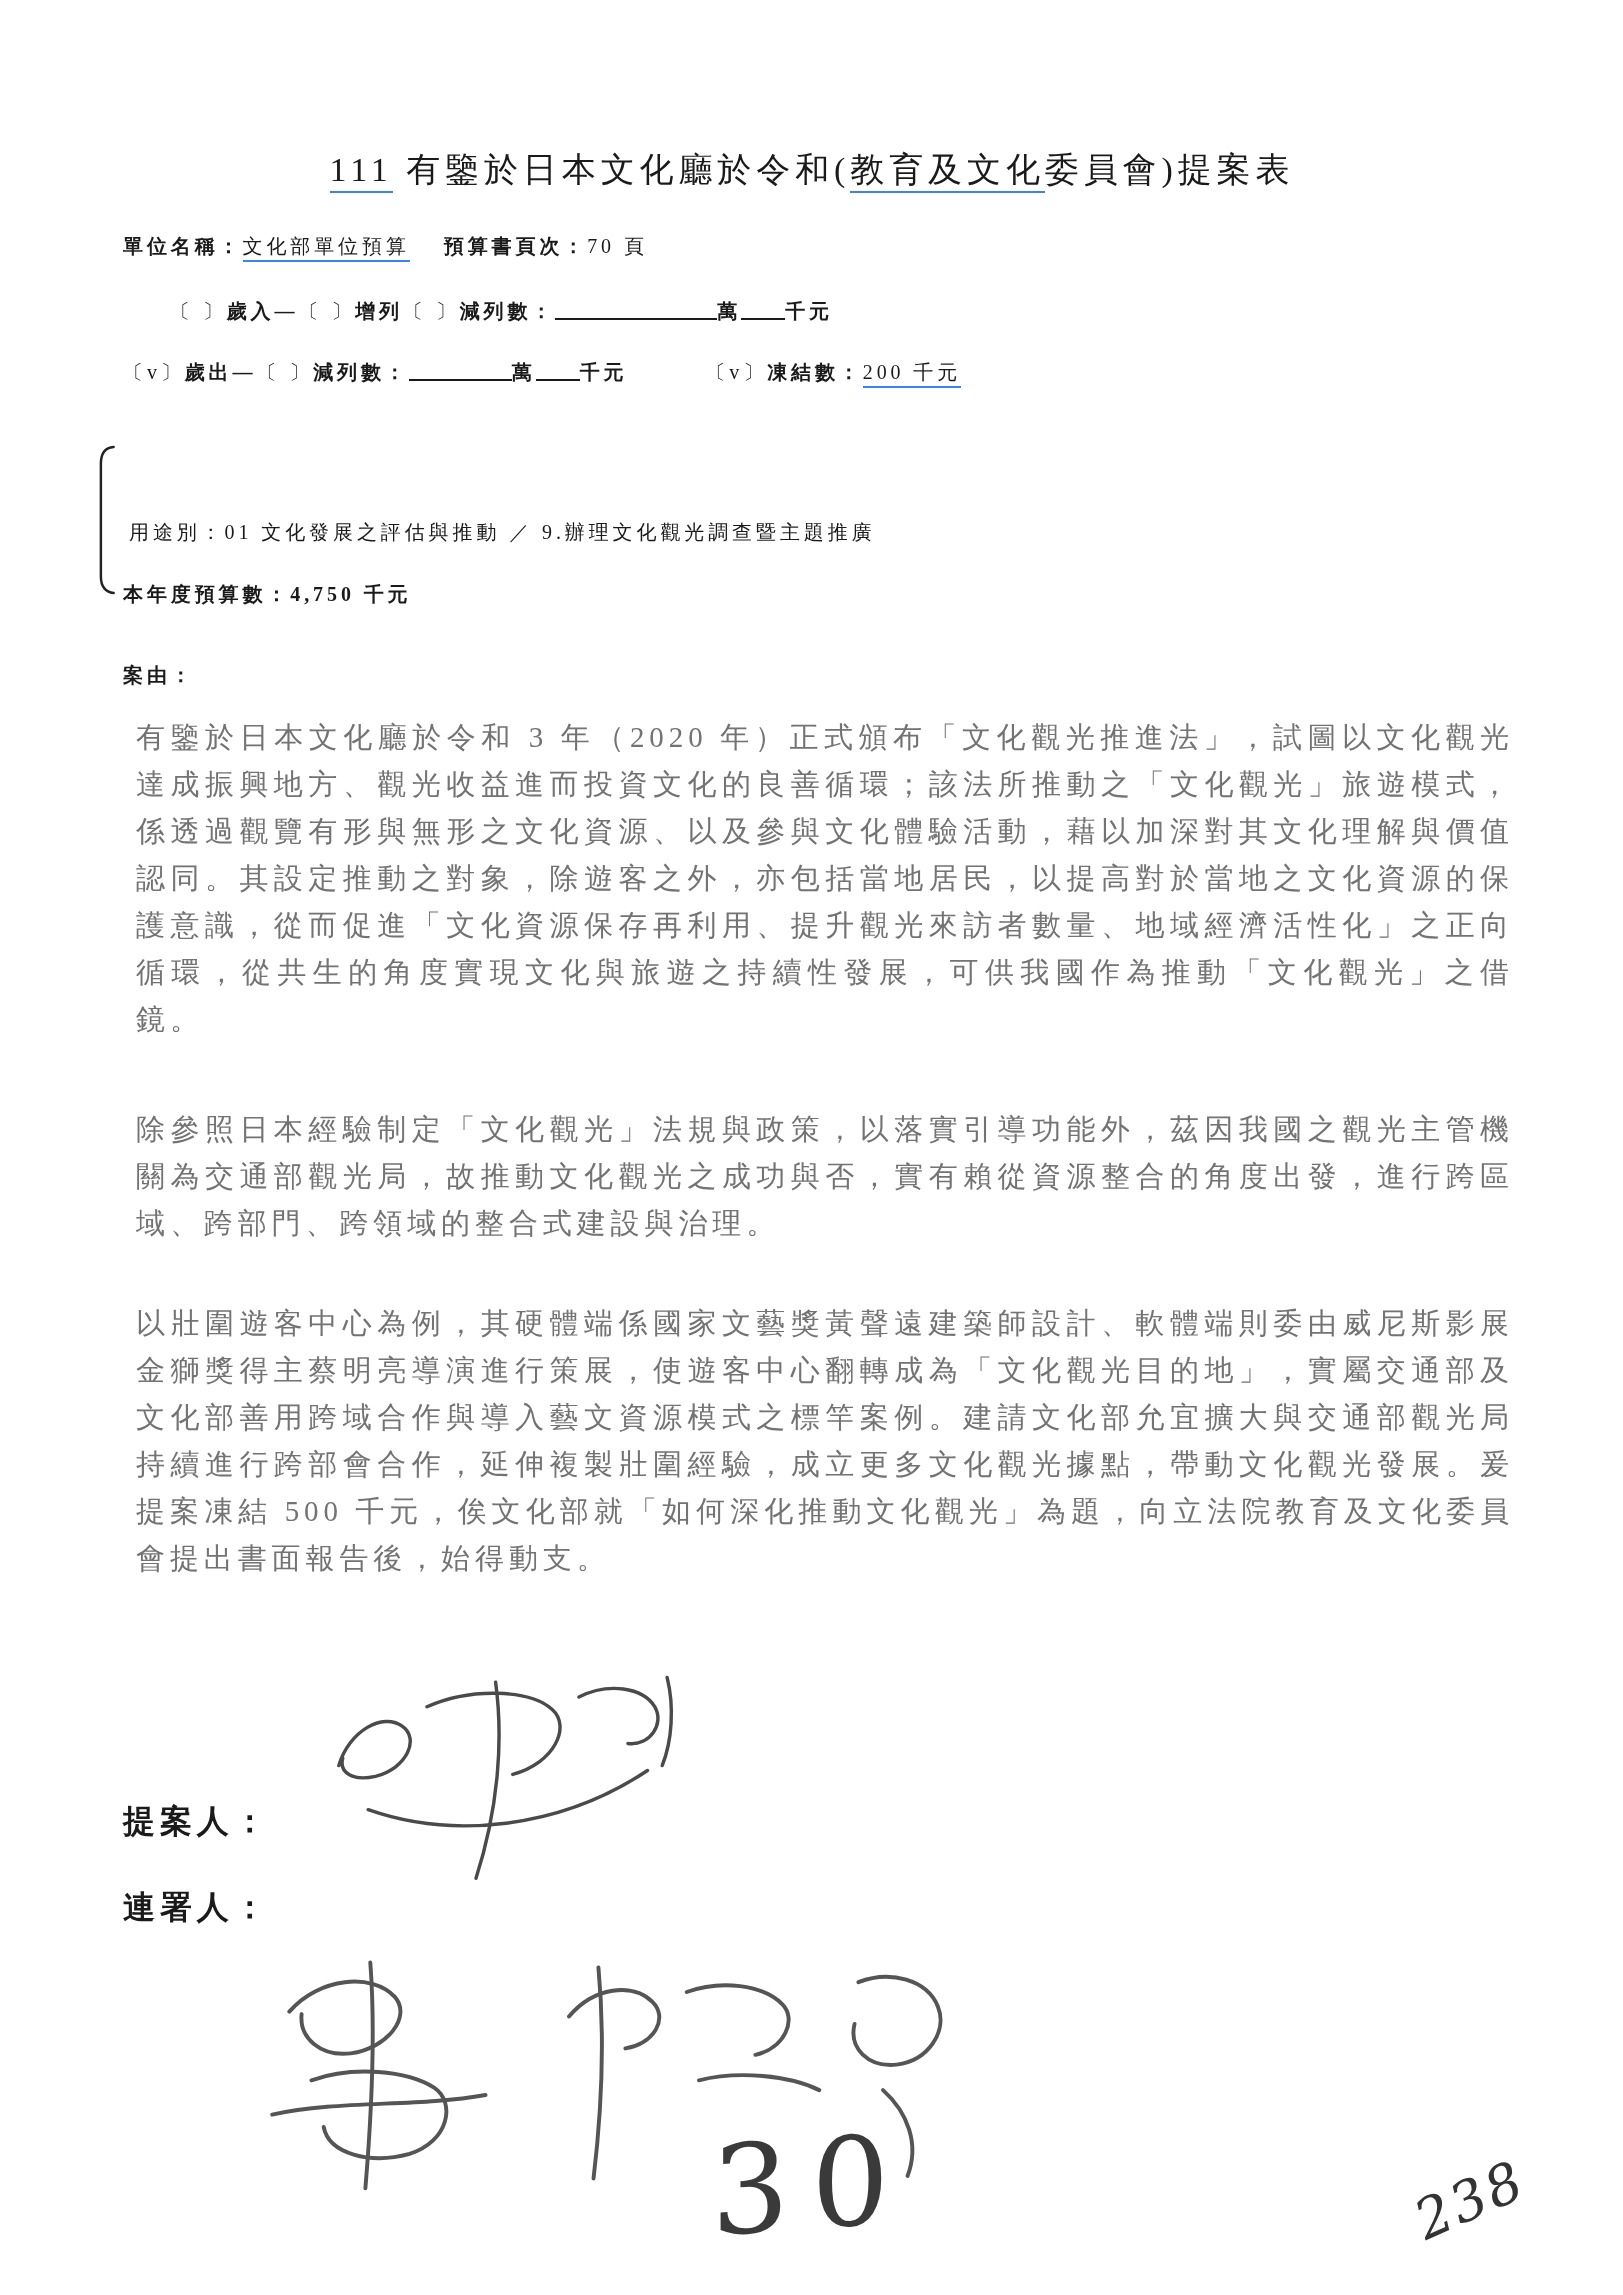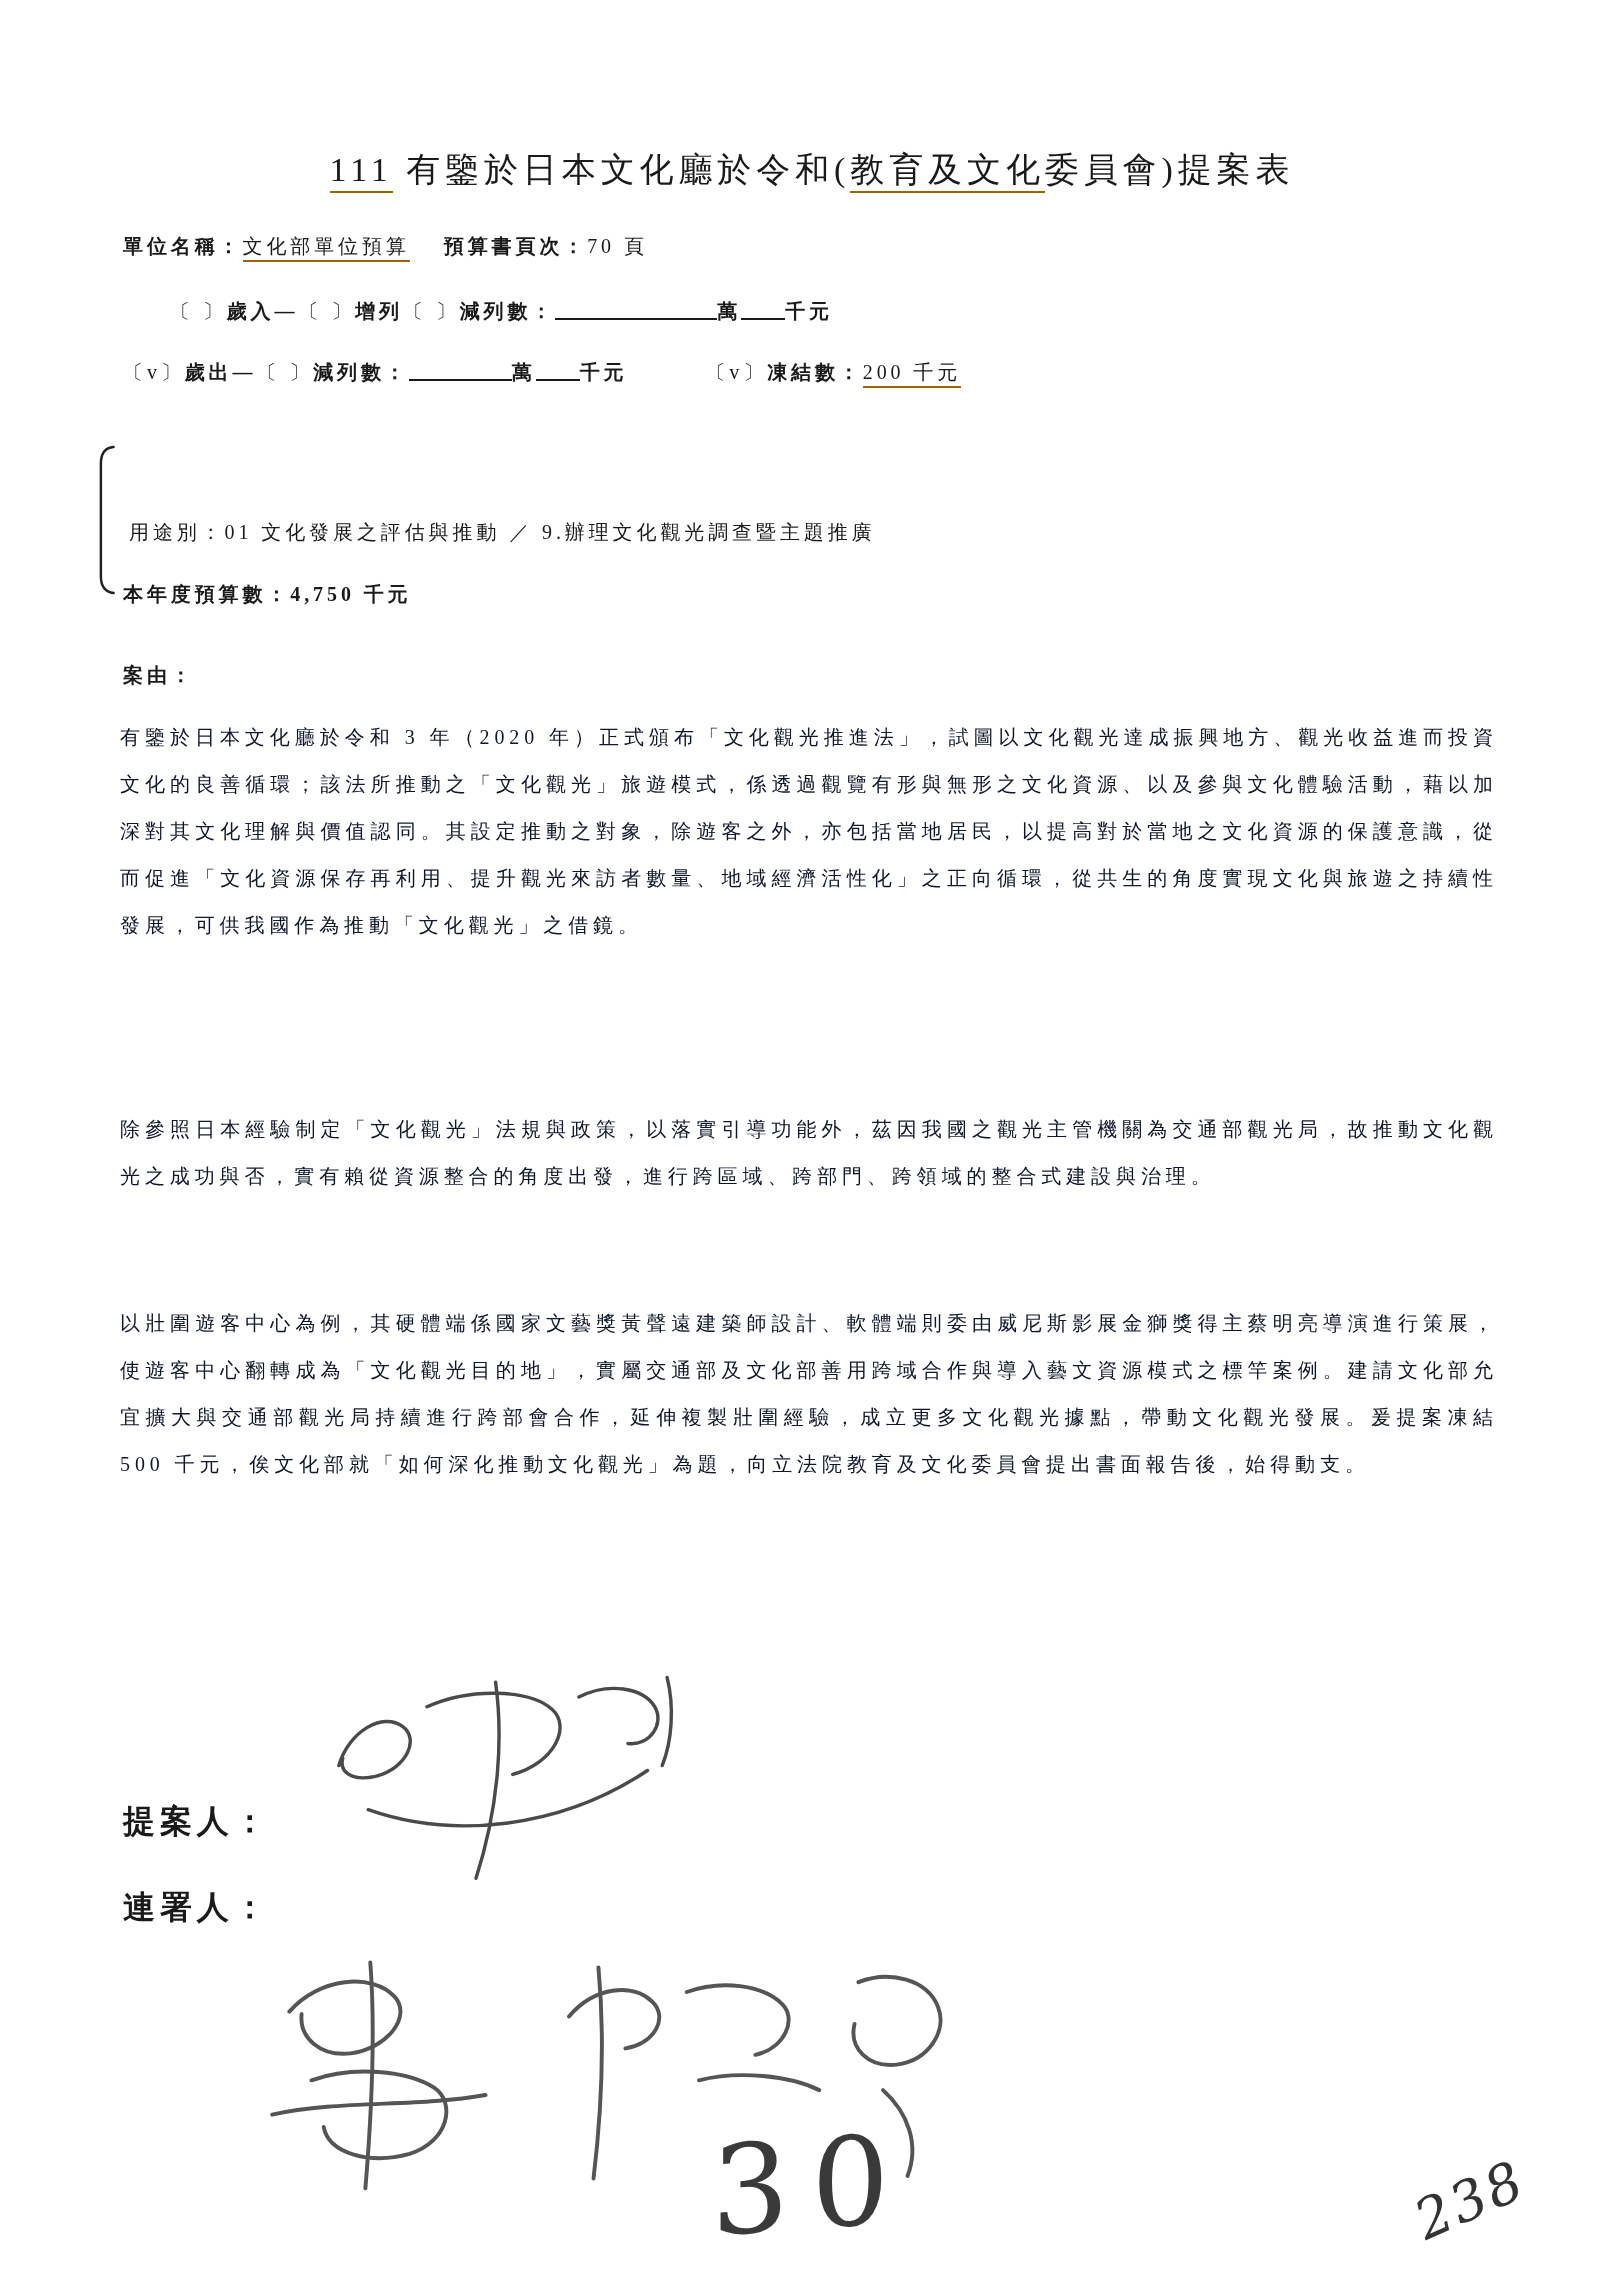--- a/index.html
+++ b/index.html
@@ -14,36 +14,36 @@
     margin:0 auto;
   }
   .abs { position:absolute; white-space:nowrap; }
   .title {
     position:absolute; top:147px; left:0; width:100%;
     text-align:center; font-size:34px; letter-spacing:4.9px;
     white-space:nowrap;
   }
   .line { font-size:20px; letter-spacing:3.9px; }
   .b { font-weight:bold; }
-  .u { border-bottom:2px solid #a16207; padding-bottom:2.5px; }
+  .u { border-bottom:2px solid #3b82f6; padding-bottom:2.5px; }
   .blank {
     display:inline-block;
     border-bottom:2px solid #1a1a1a;
     height:7.8px;
     transform:translateY(2px);
   }
   .w330 { width:162px; }
   .w210 { width:103px; }
   .w90  { width:44px; }
   .gap-m { margin-left:34px; }
   .gap-l { margin-left:78px; }
   .para {
-    position:absolute; left:120px; width:1378px;
-    font-size:20px; line-height:47px; letter-spacing:4.9px;
-    text-align:justify; color:#0f172a;
+    position:absolute; left:136px; width:1378px;
+    font-size:29px; line-height:47px; letter-spacing:4.9px;
+    text-align:justify; color:#737373;
   }
   .sig-label { font-size:32px; font-weight:bold; letter-spacing:4.9px; }
   .pen { stroke:#4a4a4a; stroke-width:7; fill:none; stroke-linecap:round; stroke-linejoin:round; }
   .pen2 { stroke:#555555; stroke-width:8; fill:none; stroke-linecap:round; stroke-linejoin:round; }
   .hand30 {
     position:absolute; left:711px; top:2114px;
     font-size:123px; color:#3a3a3a;
     font-family:"DejaVu Serif",serif;
     transform:rotate(-4deg) skewX(-4deg);
     letter-spacing:22px;

